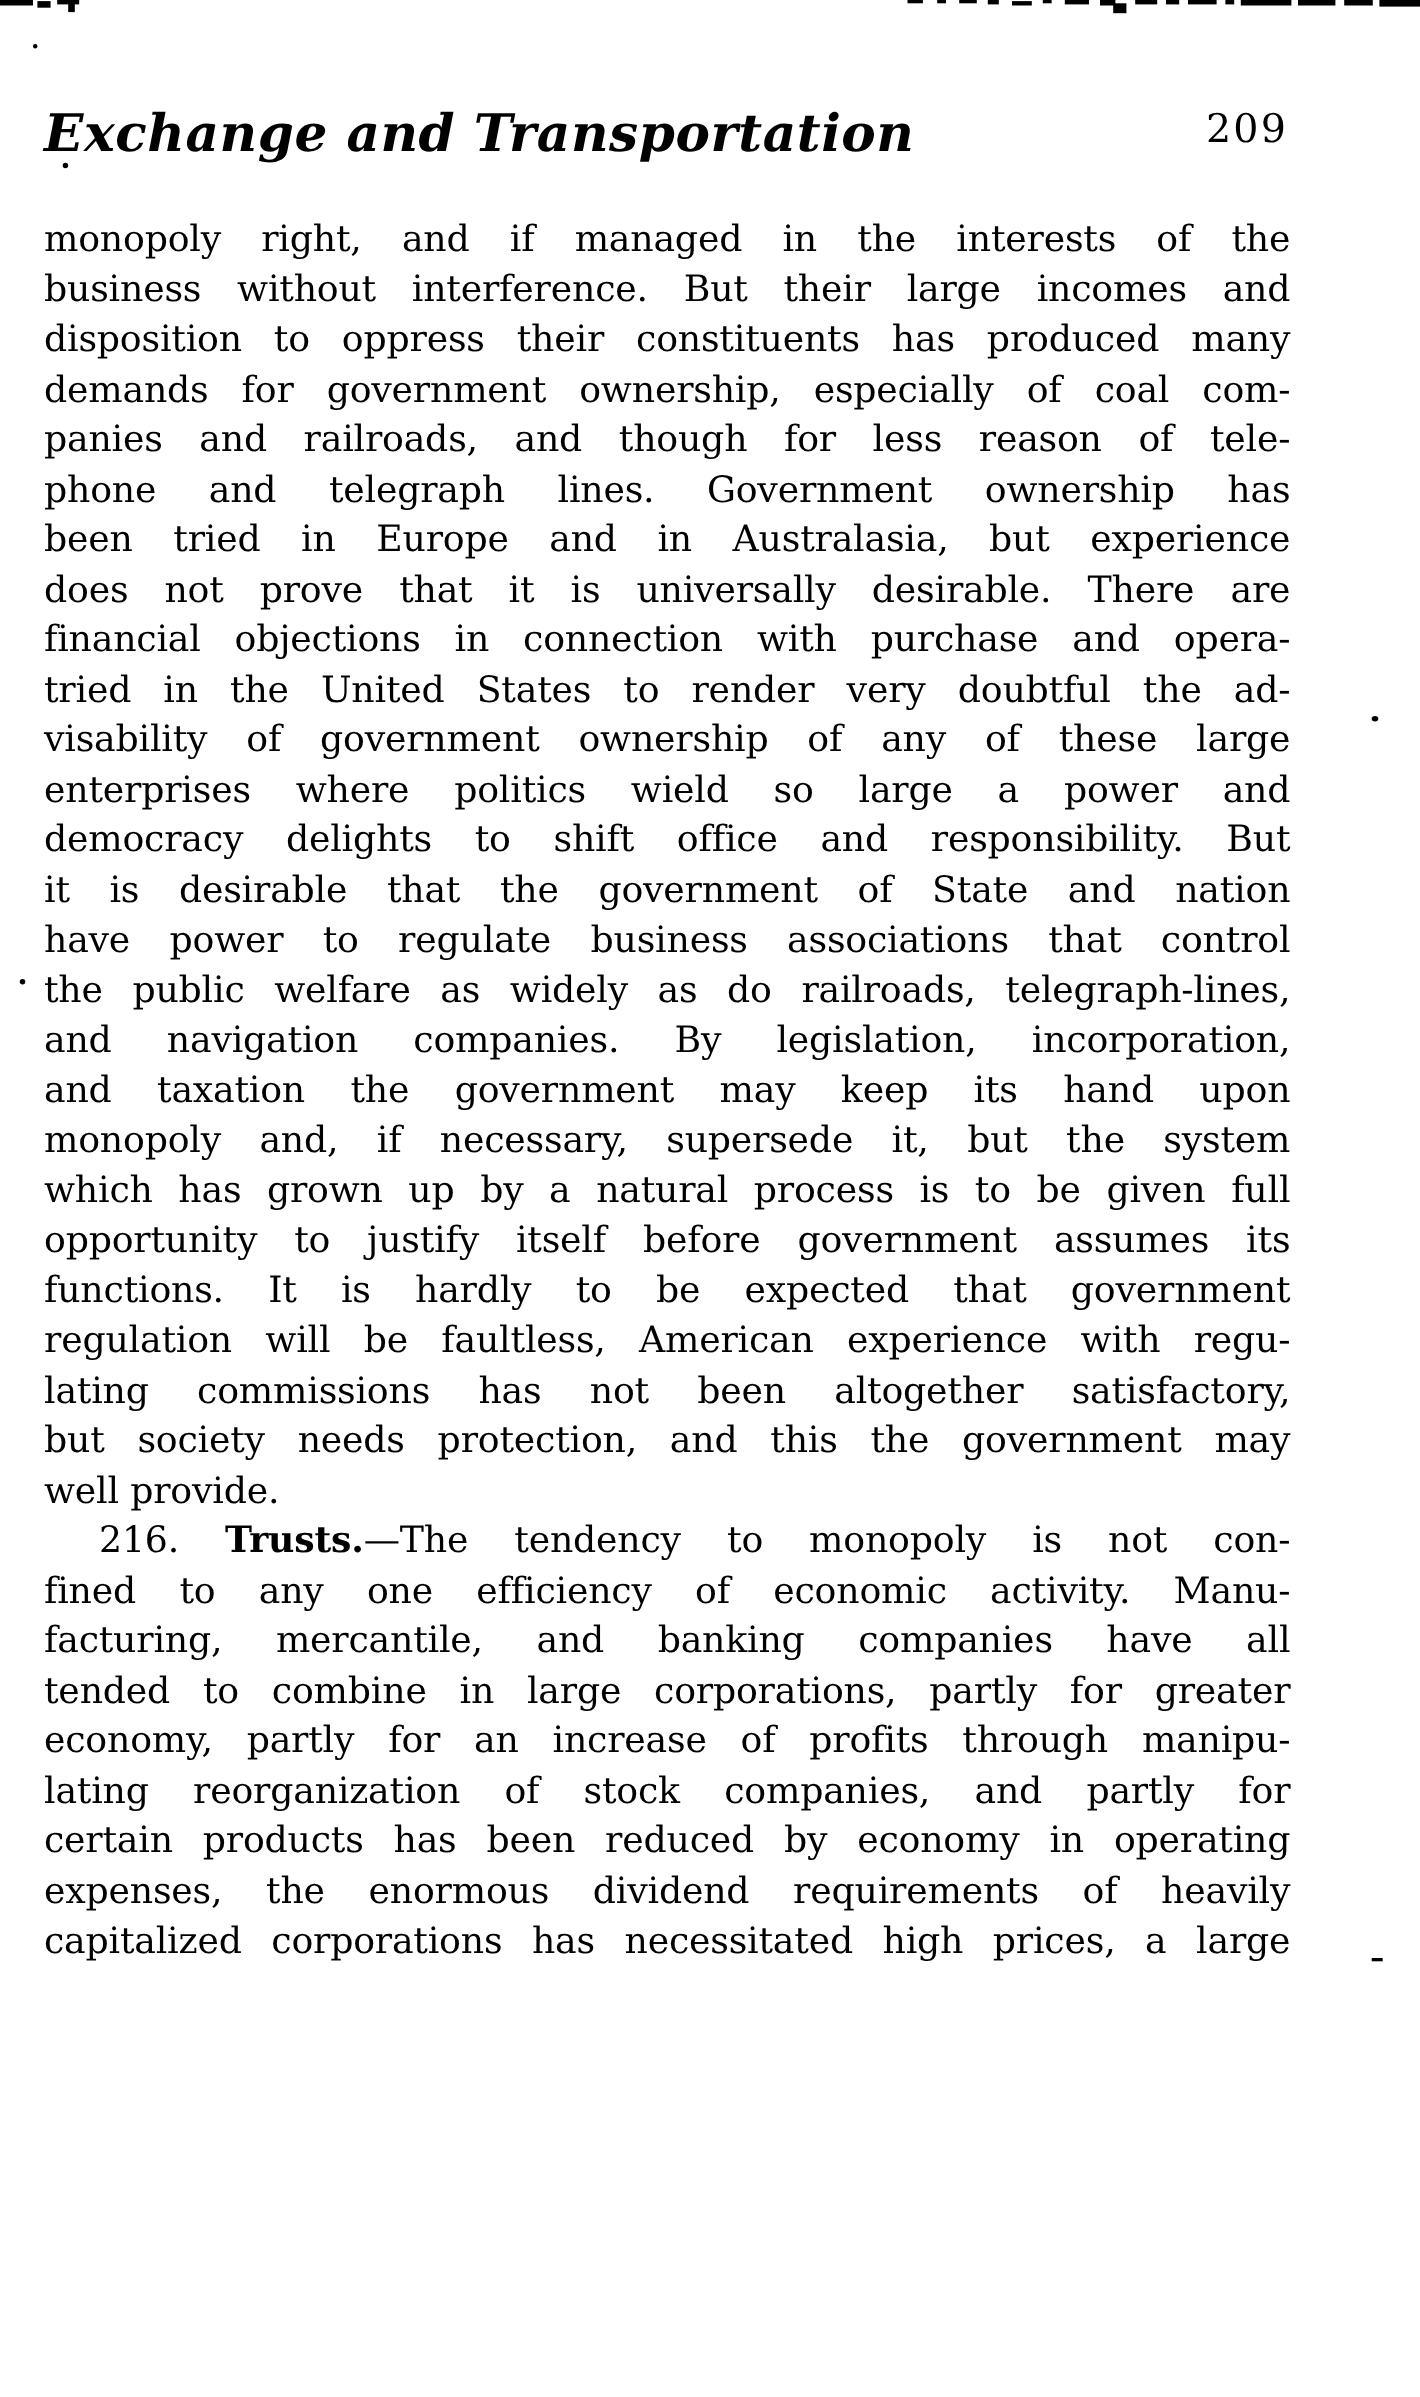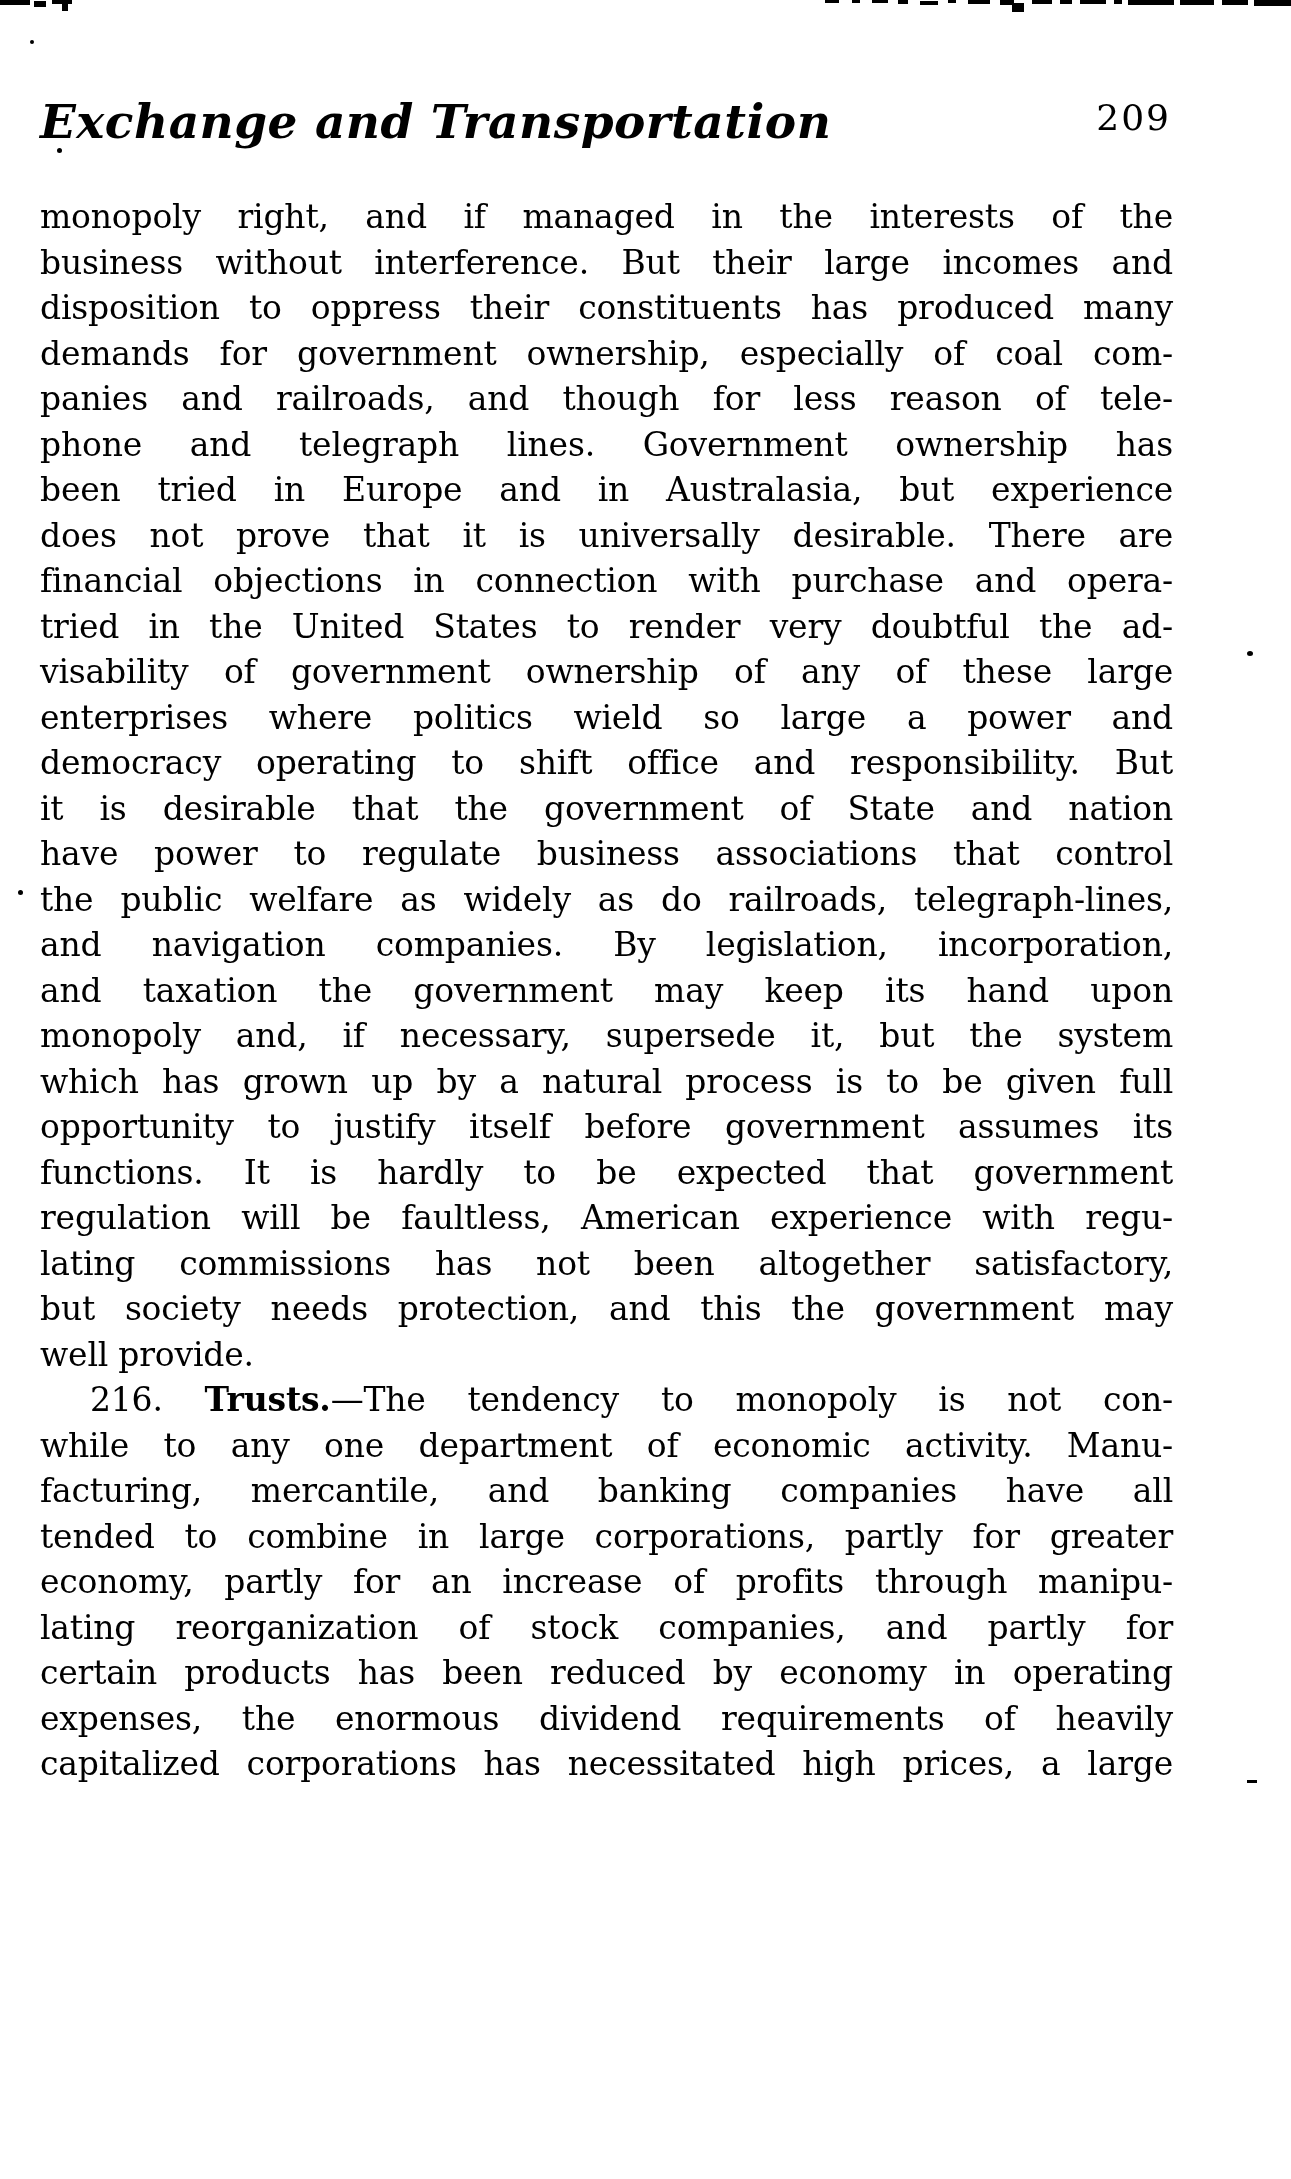--- a/index.html
+++ b/index.html
@@ -121,38 +121,38 @@
         <div class="line">disposition to oppress their constituents has produced many</div>
         <div class="line">demands for government ownership, especially of coal com-</div>
         <div class="line">panies and railroads, and though for less reason of tele-</div>
         <div class="line">phone and telegraph lines.  Government ownership has</div>
         <div class="line">been tried in Europe and in Australasia, but experience</div>
         <div class="line">does not prove that it is universally desirable.  There are</div>
         <div class="line">financial objections in connection with purchase and opera-</div>
         <div class="line">tried in the United States to render very doubtful the ad-</div>
         <div class="line">visability of government ownership of any of these large</div>
         <div class="line">enterprises where politics wield so large a power and</div>
-        <div class="line">democracy operating to shift office and responsibility.  But</div>
+        <div class="line">democracy delights to shift office and responsibility.  But</div>
         <div class="line">it is desirable that the government of State and nation</div>
         <div class="line">have power to regulate business associations that control</div>
         <div class="line">the public welfare as widely as do railroads, telegraph-lines,</div>
         <div class="line">and navigation companies.  By legislation, incorporation,</div>
         <div class="line">and taxation the government may keep its hand upon</div>
         <div class="line">monopoly and, if necessary, supersede it, but the system</div>
         <div class="line">which has grown up by a natural process is to be given full</div>
         <div class="line">opportunity to justify itself before government assumes its</div>
         <div class="line">functions.  It is hardly to be expected that government</div>
         <div class="line">regulation will be faultless, American experience with regu-</div>
         <div class="line">lating commissions has not been altogether satisfactory,</div>
         <div class="line">but society needs protection, and this the government may</div>
         <div class="line flush-left">well provide.</div>
       </div>
       <div class="paragraph">
         <div class="line indented"><span class="">216.  </span><span class="bold">Trusts.</span><span class="">—The tendency to monopoly is not con-</span></div>
-        <div class="line">while to any one department of economic activity.  Manu-</div>
+        <div class="line">fined to any one efficiency of economic activity.  Manu-</div>
         <div class="line">facturing, mercantile, and banking companies have all</div>
         <div class="line">tended to combine in large corporations, partly for greater</div>
         <div class="line">economy, partly for an increase of profits through manipu-</div>
         <div class="line">lating reorganization of stock companies, and partly for</div>
         <div class="line">certain products has been reduced by economy in operating</div>
         <div class="line">expenses, the enormous dividend requirements of heavily</div>
         <div class="line">capitalized corporations has necessitated high prices, a large</div>
       </div>
     </div>
 

